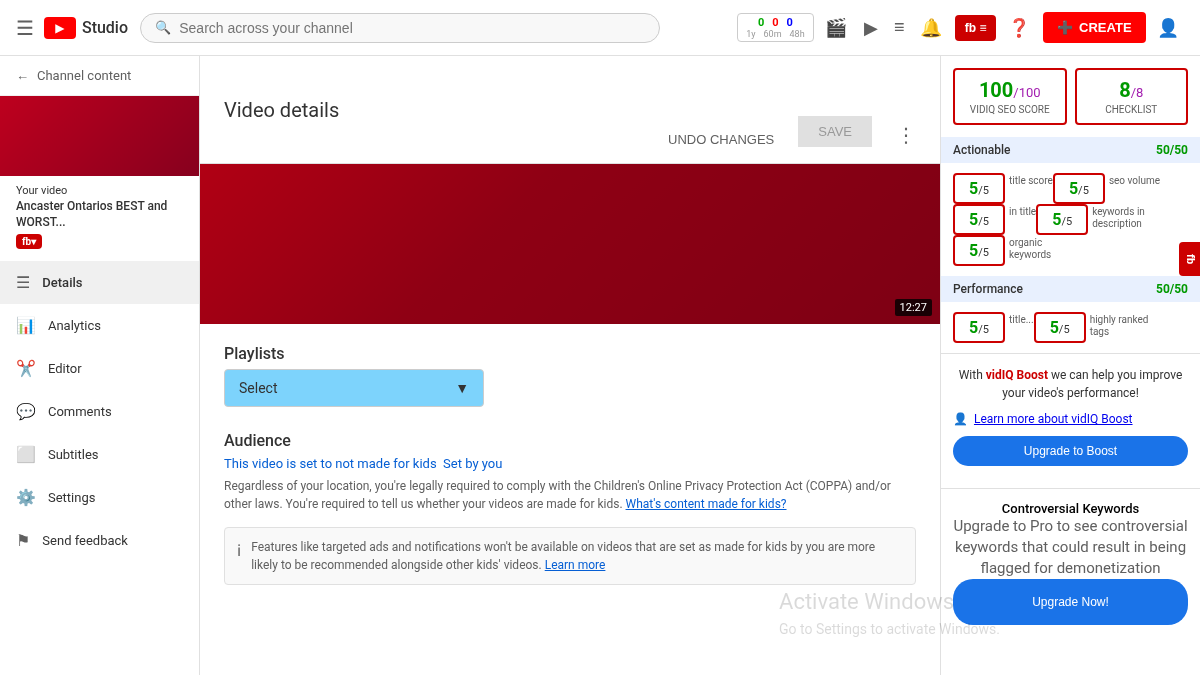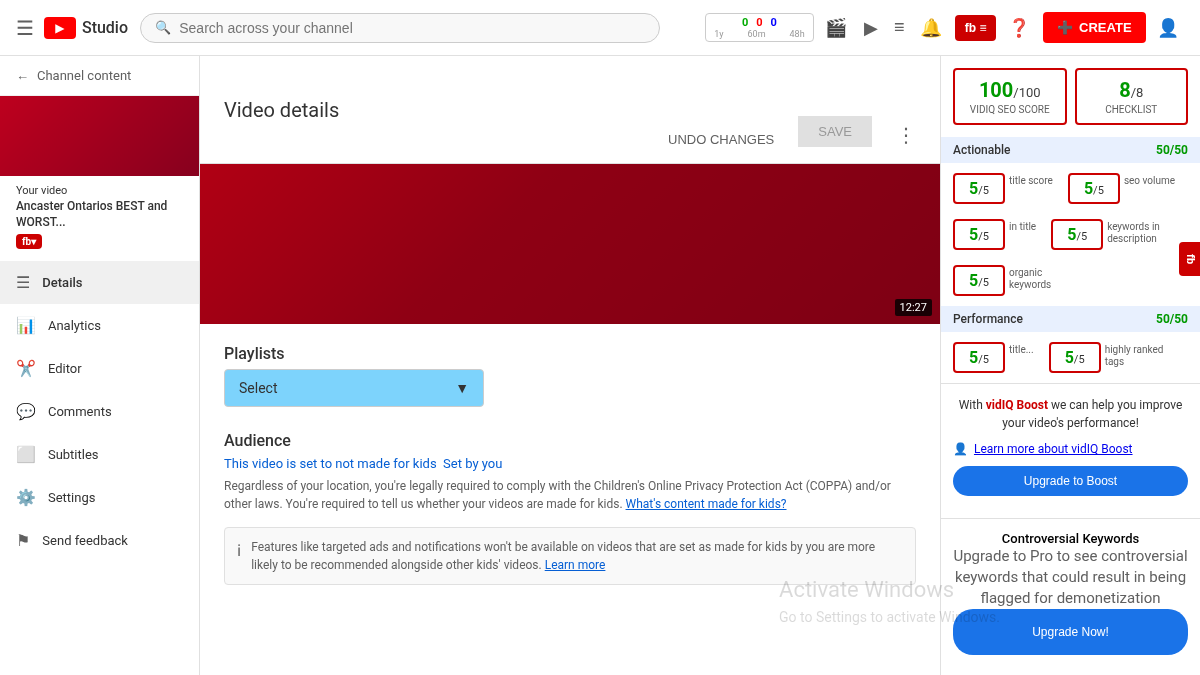--- a/index.html
+++ b/index.html
@@ -138,32 +138,32 @@
       overflow-y: auto; flex-shrink: 0; position: relative;
     }
     .vidiq-scores {
       display: flex; gap: 8px; padding: 12px; justify-content: space-around;
     }
     .score-box {
       border: 2px solid #cc0000; border-radius: 4px;
       padding: 8px 12px; text-align: center; flex: 1;
     }
     .score-number { font-size: 20px; font-weight: bold; color: #009900; }
-    .score-denom { font-size: 13px; color: #404040; }
+    .score-denom { font-size: 13px; color: #a21caf; }
     .score-label { font-size: 10px; color: #606060; margin-top: 2px; text-transform: uppercase; }
 
     .section-header {
       background: #e8f0fe; padding: 6px 12px;
       display: flex; justify-content: space-between; align-items: center;
       font-size: 12px; color: #333;
     }
     .section-header-label { font-weight: 500; }
     .section-header-score { color: #009900; font-weight: bold; }
 
-    .metrics-grid { display: flex; flex-wrap: wrap; gap: 15px; padding: 10px 12px; }
+    .metrics-grid { display: flex; flex-wrap: wrap; gap: 0; padding: 10px 12px; }
     .metric-item { display: flex; align-items: flex-start; gap: 4px; }
     .metric-score-box {
       border: 2px solid #cc0000; border-radius: 4px;
       padding: 4px 8px; text-align: center; min-width: 52px;
     }
     .metric-score-num { font-size: 16px; font-weight: bold; color: #009900; }
     .metric-score-denom { font-size: 11px; color: #333; }
     .metric-name { font-size: 10px; color: #606060; margin-top: 2px; max-width: 70px; line-height: 1.2; }
 
     .boost-section { padding: 12px; border-top: 1px solid #e0e0e0; }
@@ -179,21 +179,21 @@
     .controversial-section { padding: 12px; border-top: 1px solid #e0e0e0; }
     .controversial-title { font-size: 13px; font-weight: 500; text-align: center; }
     .controversial-desc { font-size: 15px; color: #606060; text-align: center; line-height: 1.4; margin-bottom: 0; }
     .upgrade-btn2 {
       display: block; width: 100%; background: #1a73e8; color: white;
       border: none; border-radius: 20px; padding: 16px; font-size: 12px;
       cursor: pointer; text-align: center; font-weight: 500;
     }
 
     .windows-watermark {
-      position: fixed; bottom: 48px; right: 200px;
+      position: fixed; bottom: 36px; right: 200px;
       font-size: 22px; color: rgba(0,0,0,0.15); pointer-events: none; margin-left: 26px;
     }
 
     .vidiq-right-tab {
       position: absolute; right: -2px; top: 30%; background: #cc0000;
       color: white; padding: 12px 5px; border-radius: 4px 0 0 4px;
       font-size: 11px; font-weight: bold; cursor: pointer;
       writing-mode: vertical-rl; text-orientation: mixed;
     }
   </style>
@@ -212,21 +212,21 @@
     <span>🔍</span>
     <input type="text" placeholder="Search across your channel" style="">
   </div>
   <div class="header-right">
     <div class="stat-box">
       <div class="stat-nums">
         <span class="stat-num-g">0</span>
         <span class="stat-num-r">0</span>
         <span class="stat-num-b">0</span>
       </div>
-      <div style="display:flex;gap:24px;font-size:9px;color:#999">
+      <div style="display:flex;gap:8px;font-size:9px;color:#999">
         <span>1y</span>
         <span>60m</span>
         <span>48h</span>
       </div>
     </div>
     <button class="icon-btn">🎬</button>
     <button class="icon-btn">▶</button>
     <button class="icon-btn">≡</button>
     <button class="icon-btn">🔔</button>
     <button class="vidiq-header-btn">fb ≡</button>

